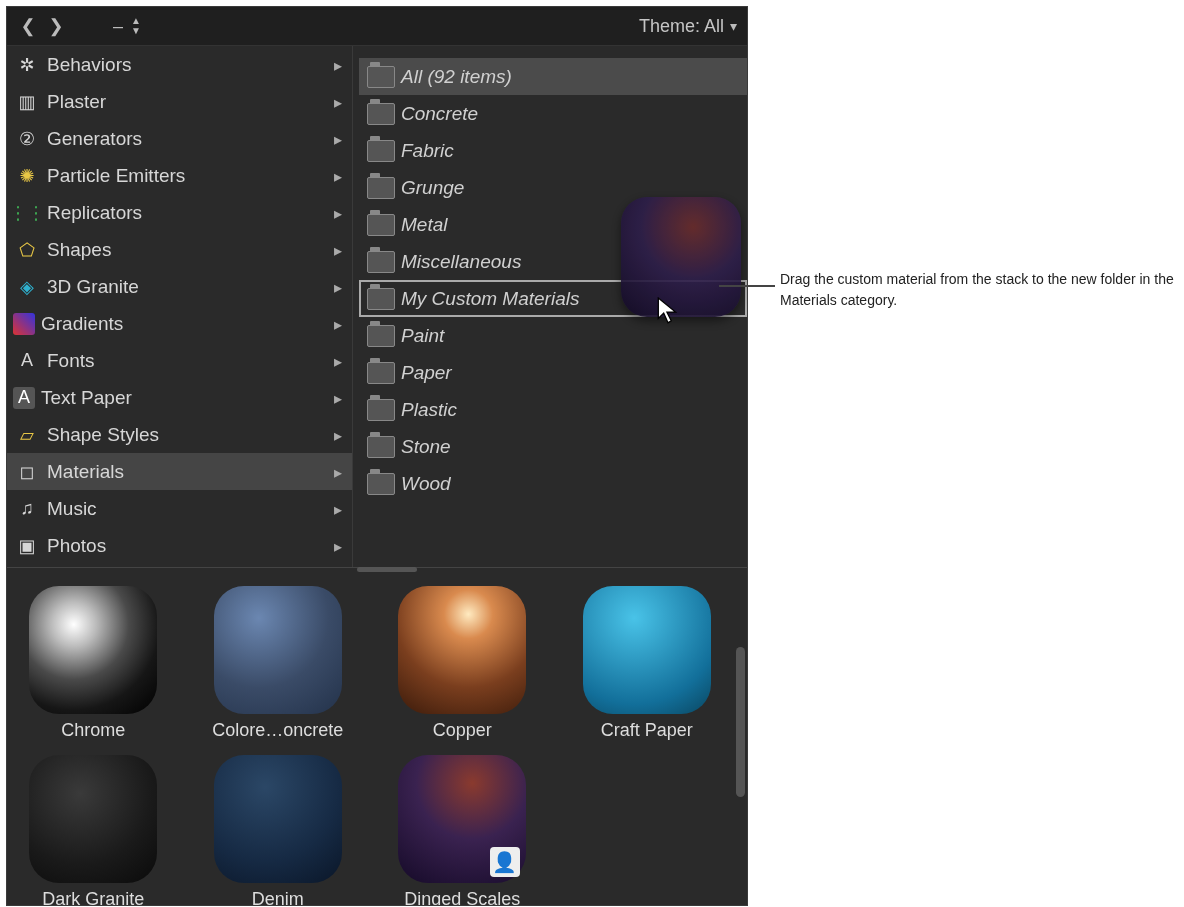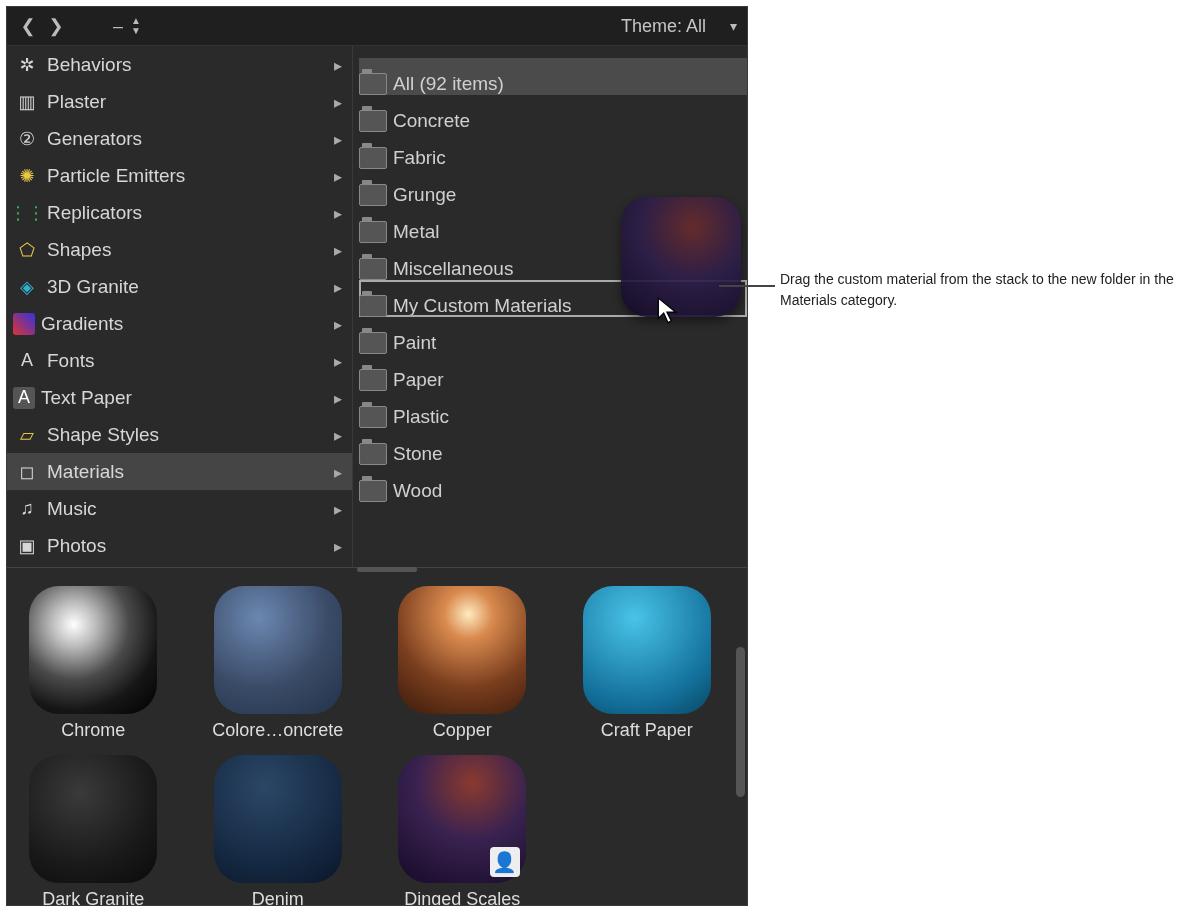--- a/index.html
+++ b/index.html
@@ -1,31 +1,31 @@
 <!DOCTYPE html>
 <html><head>
 <meta charset="utf-8">
 <style>
   html,body{margin:0;padding:0;background:#fff;font-family:-apple-system,Helvetica,Arial,sans-serif;font-size:16px;color:#ccc;}
   .canvas{position:relative;width:1184px;height:907px;}
   .panel{position:absolute;left:6px;top:6px;width:740px;height:898px;background:#2a2a2a;border:1px solid #3a3a3a;overflow:hidden;}
   .topbar{height:38px;background:#1f1f1f;border-bottom:1px solid #333;display:flex;align-items:center;padding:0 10px;font-size:18px;color:#c5c5c5;}
   .navbtn{width:22px;height:22px;display:flex;align-items:center;justify-content:center;margin-right:6px;color:#bbb;font-size:18px;}
   .spacer{flex:1;}
-  .theme{display:flex;align-items:center;gap:24px;}
+  .theme{display:flex;align-items:center;gap:6px;}
   .theme .chev{font-size:14px;color:#bbb;}
   .columns{display:flex;height:521px;border-bottom:1px solid #444;}
   .col{overflow:hidden;}
   .col.left{width:345px;border-right:1px solid #3a3a3a;}
   .col.right{flex:1;padding-top:12px;padding-left:6px;}
   .item{height:37px;display:flex;align-items:center;padding-left:6px;font-size:19px;color:#d7d7d7;position:relative;}
   .item .ico{width:28px;height:26px;margin-right:6px;display:flex;align-items:center;justify-content:center;font-size:18px;}
   .item .arrow{position:absolute;right:10px;top:10px;color:#aaa;font-size:16px;}
   .item.selected{background:#454545;}
-  .sub{height:37px;display:flex;align-items:flex-end;padding-left:0;font-size:19px;color:#d0d0d0;}
+  .sub{height:37px;display:flex;align-items:center;padding-left:8px;font-size:19px;color:#d0d0d0;font-style:italic;}
   .sub .fld{width:26px;height:20px;margin-right:6px;border:1.5px solid #888;border-radius:2px;position:relative;background:#555;}
   .sub .fld::before{content:"";position:absolute;left:2px;top:-5px;width:10px;height:4px;background:#888;border-radius:1px 1px 0 0;}
   .sub.sel{background:#4b4b4b;}
   .sub.drop{outline:2px solid #aaa;outline-offset:-2px;}
   .dragthumb{position:absolute;left:614px;top:190px;width:120px;height:120px;border-radius:26px;background:radial-gradient(circle at 60% 25%,#6a2c2c,#2e1e4a 45%,#120a25 100%);opacity:.9;box-shadow:0 4px 10px rgba(0,0,0,.5);}
   .cursor{position:absolute;left:650px;top:290px;width:22px;height:28px;}
   .cursor svg{display:block;}
   .grid{height:338px;overflow:auto;padding:18px 18px 6px 4px;display:grid;grid-template-columns:repeat(4,1fr);column-gap:20px;row-gap:14px;box-sizing:border-box;background:#2a2a2a;}
   .cell{display:flex;flex-direction:column;align-items:center;}
   .thumb{width:128px;height:128px;border-radius:30px;position:relative;}

